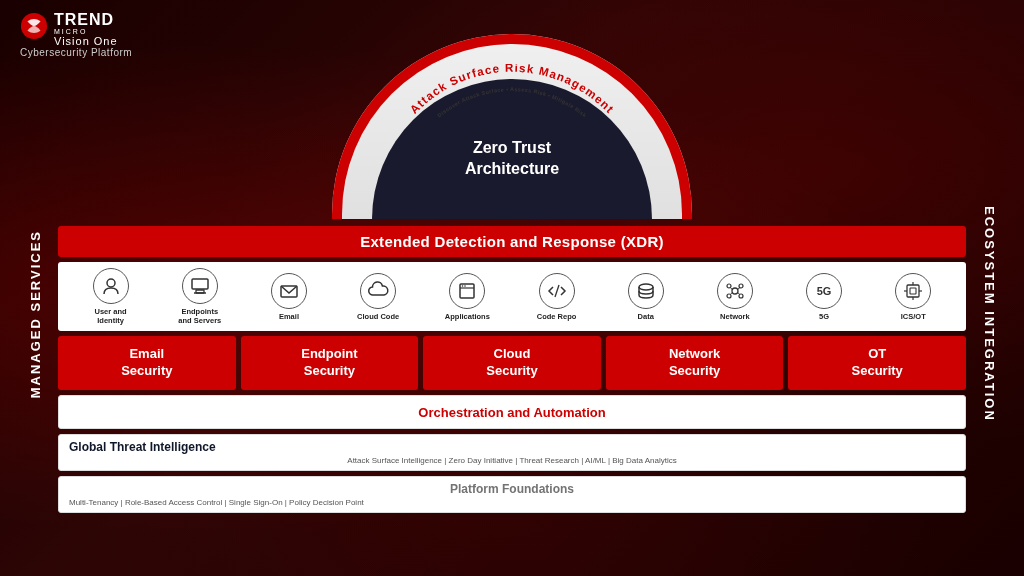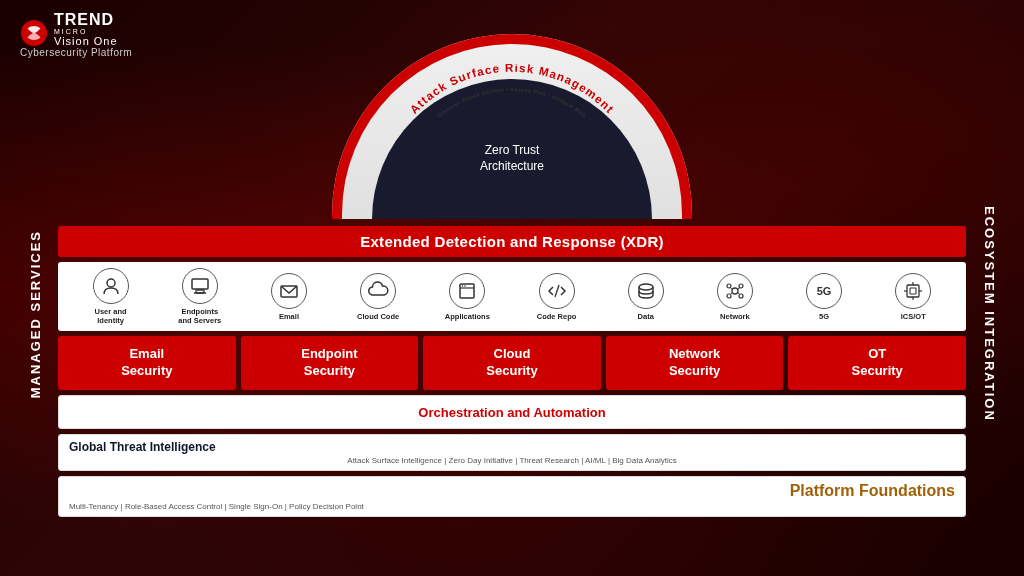--- a/index.html
+++ b/index.html
@@ -42,21 +42,21 @@
 
     .logo-area {
       display: flex;
       flex-direction: column;
       align-items: flex-start;
       min-width: 160px;
     }
 
     .logo-row {
       display: flex;
-      align-items: flex-end;
+      align-items: flex-start;
       gap: 6px;
     }
 
     .logo-icon {
       width: 28px;
       height: 28px;
     }
 
     .logo-text {
       display: flex;
@@ -187,22 +187,22 @@
       background: #1a1a2e;
       display: flex;
       flex-direction: column;
       align-items: center;
       justify-content: center;
       padding-top: 20px;
     }
 
     .zero-trust-text {
       color: #fff;
-      font-size: 12px;
-      font-weight: 400;
+      font-size: 16px;
+      font-weight: 700;
       text-align: center;
       line-height: 1.3;
     }
 
     
     .arc-red-edge {
       position: absolute;
       bottom: 0;
       left: 50%;
       transform: translateX(-50%);
@@ -323,24 +323,24 @@
 
     
     .platform-box {
       background: #fff;
       border: 1.5px solid #ddd;
       padding: 5px 10px;
       border-radius: 3px;
     }
 
     .platform-box .title {
-      color: #a16207;
-      font-size: 16px;
-      font-weight: 700;
-      text-align: right;
+      color: #737373;
+      font-size: 12px;
+      font-weight: 700;
+      text-align: center;
     }
 
     .platform-box .subtitle {
       color: #555;
       font-size: 8px;
       margin-top: 2px;
     }
 
     
     .svg-arc-wrapper {

